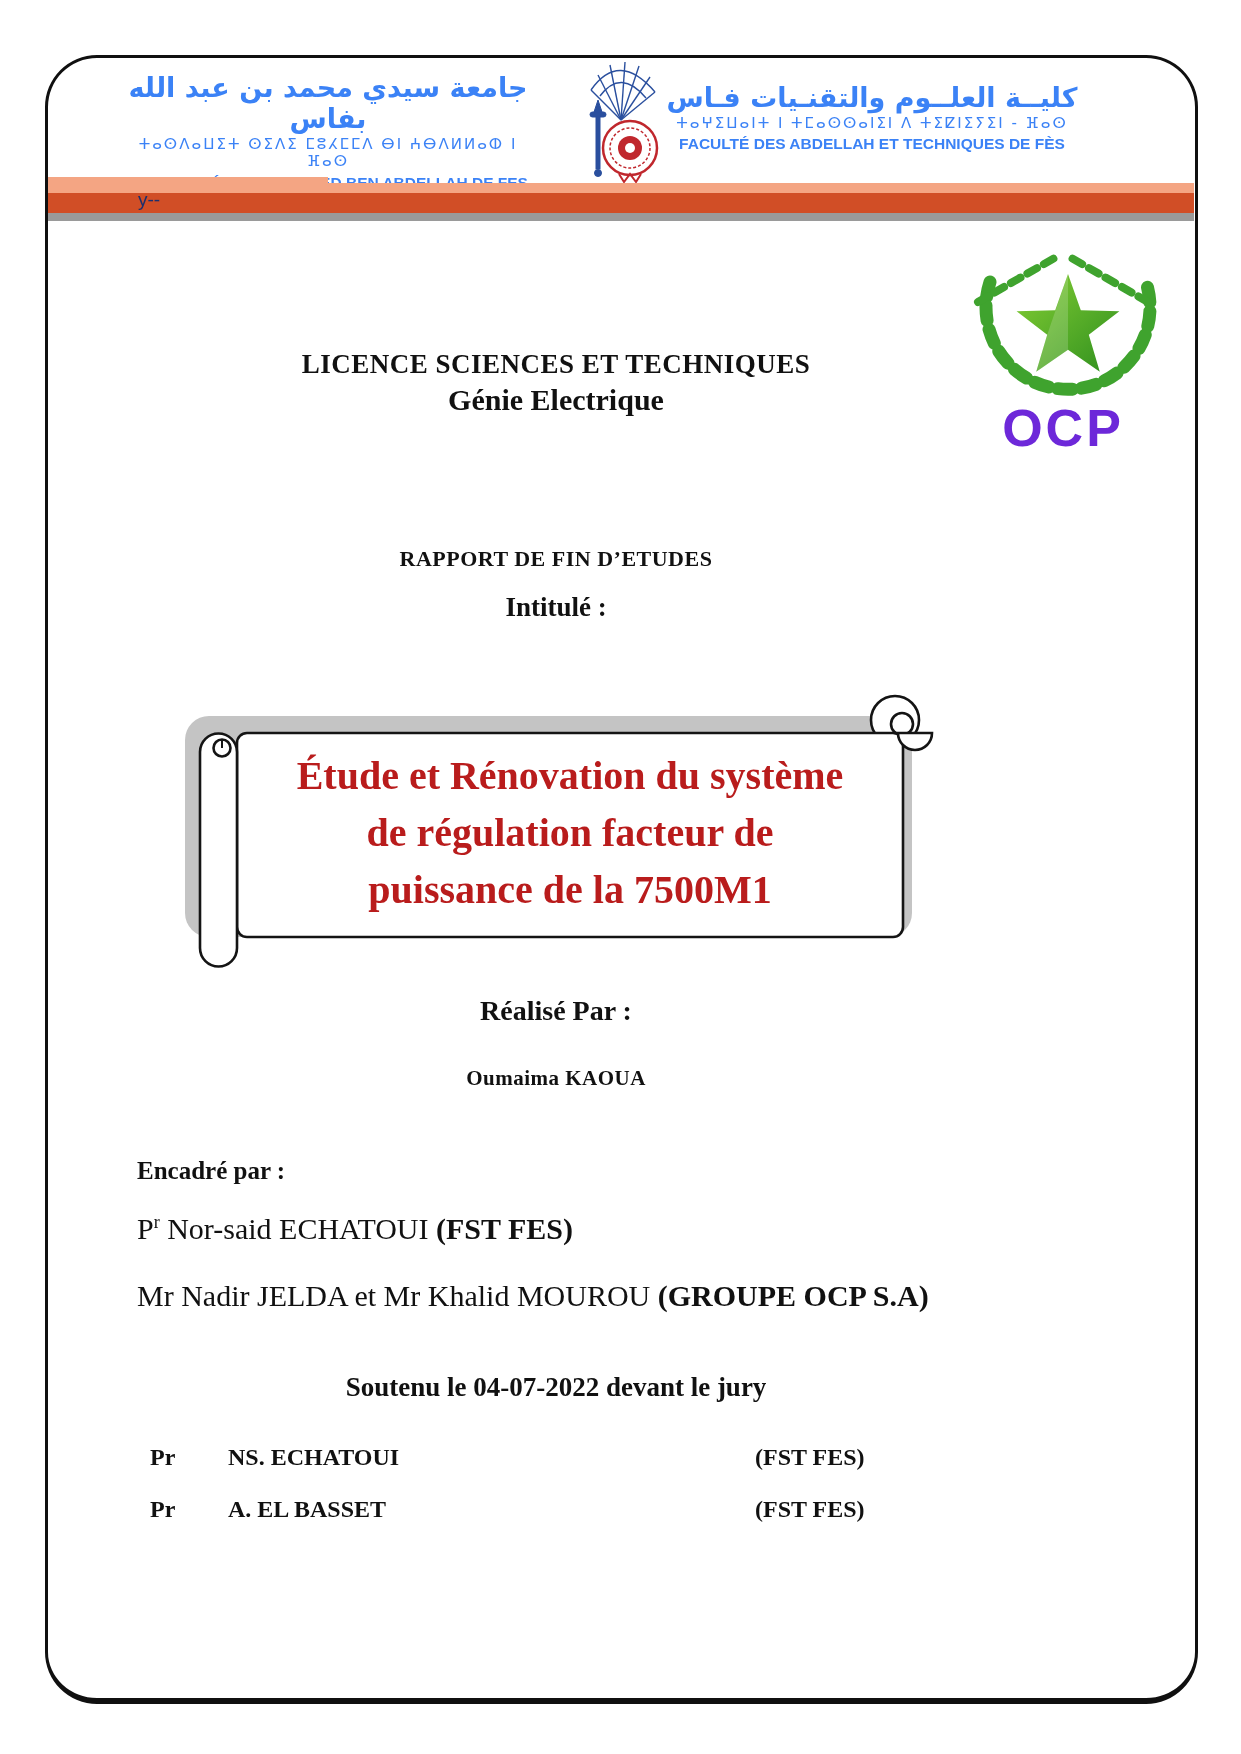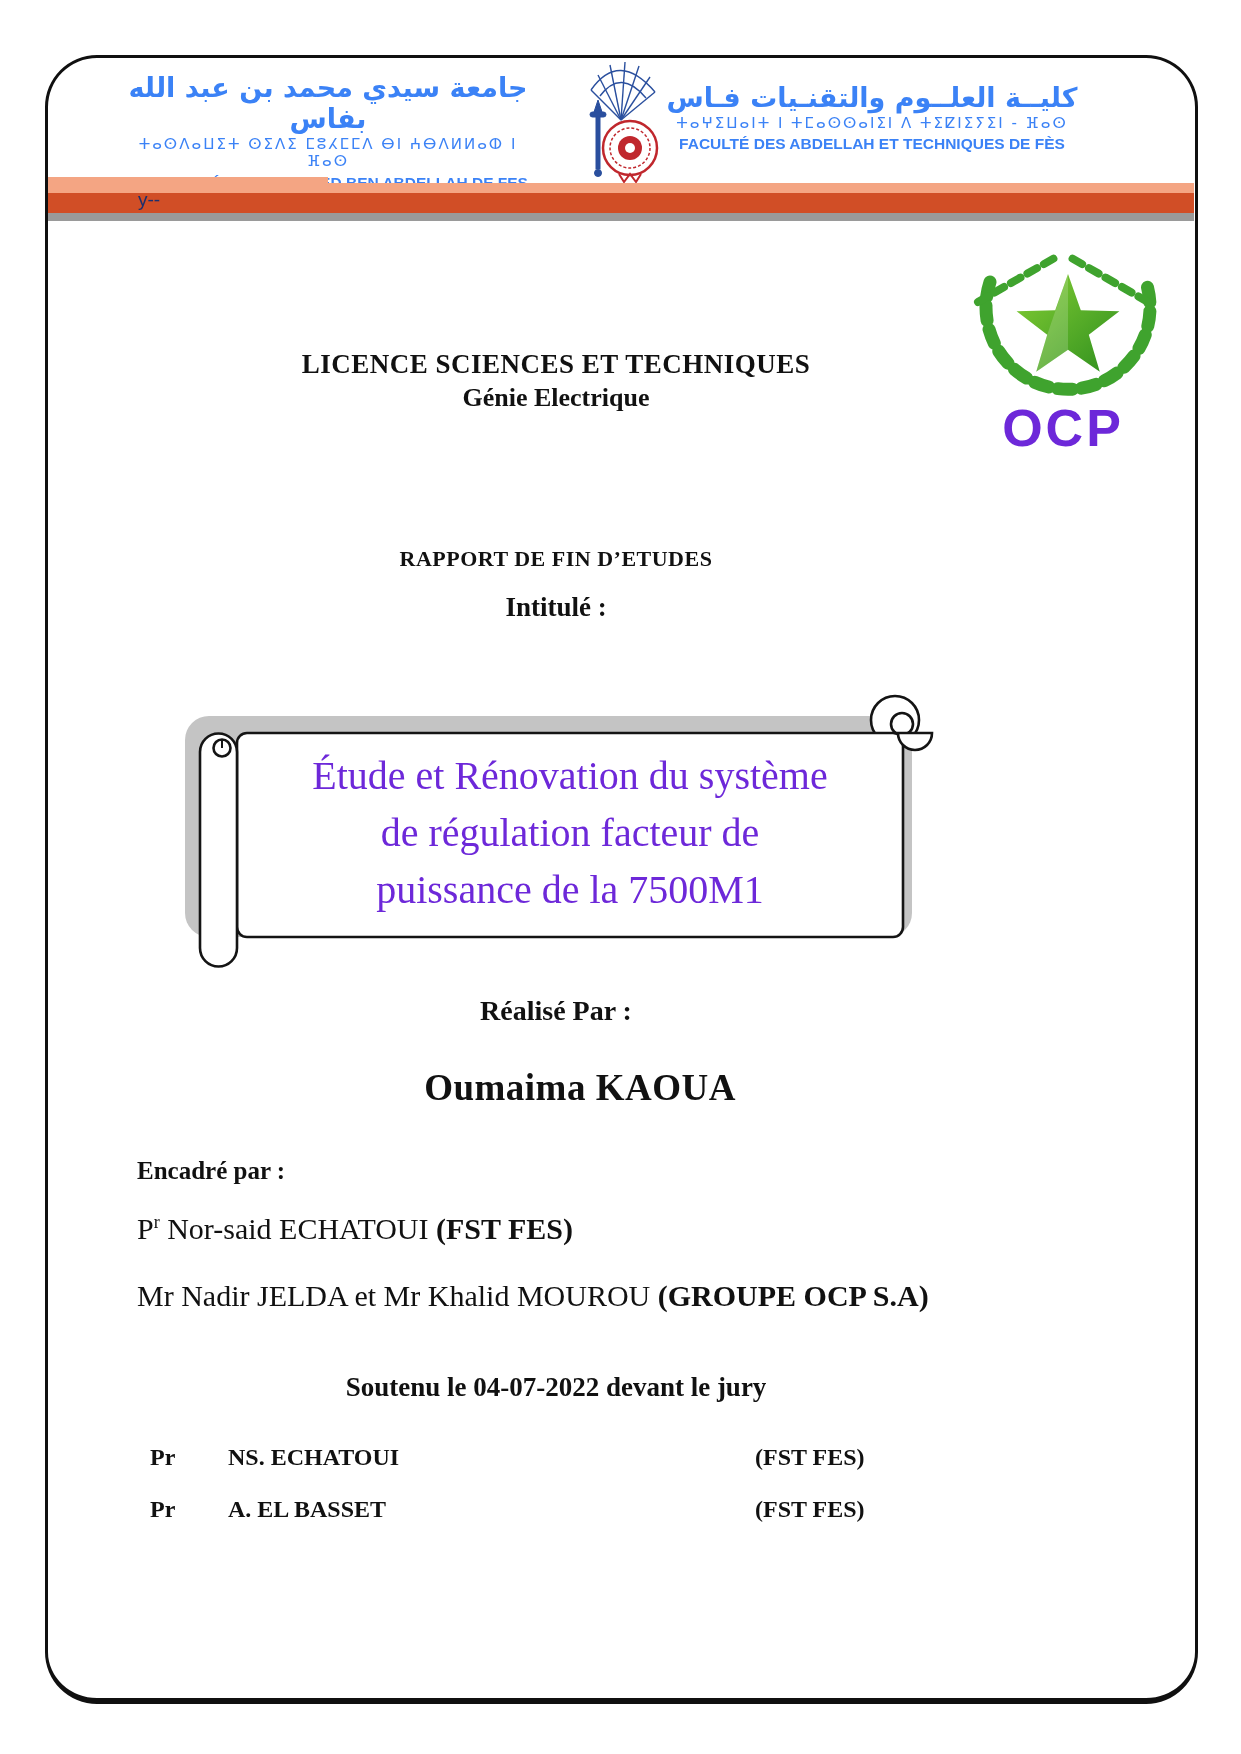--- a/index.html
+++ b/index.html
@@ -23,30 +23,30 @@
   .bar-salmon-step{position:absolute;left:48px;top:177px;width:280px;height:8px;background:#f4a583;}
   .bar-orange{top:193px;height:20px;background:#d14e26;}
   .bar-gray{top:213px;height:8px;background:#9a9a9a;}
   .ynote{position:absolute;left:138px;top:189px;font-family:"Liberation Sans",sans-serif;
          font-size:19px;color:#1c2f6e;}
 
   
   .cwrap{position:absolute;left:46px;width:1020px;text-align:center;}
   .b{font-weight:700;}
   .t-lic{top:349px;font-size:27px;font-weight:700;letter-spacing:.5px;}
-  .t-gen{top:383px;font-size:26px;font-weight:700;}
+  .t-gen{top:383px;font-size:30px;font-weight:700;}
   .t-rap{top:546px;font-size:22px;font-weight:700;letter-spacing:.5px;}
   .t-int{top:592px;font-size:27px;font-weight:700;}
   .t-real{top:995px;font-size:28px;font-weight:700;}
-  .t-auth{top:1066px;font-size:37px;font-weight:700;letter-spacing:.5px;margin-left:24px;}
+  .t-auth{top:1066px;font-size:21px;font-weight:700;letter-spacing:.5px;}
   .t-sout{top:1372px;font-size:27px;font-weight:700;}
 
   
   .scroll-title{position:absolute;left:237px;top:747px;width:666px;text-align:center;
-                font-size:40px;font-weight:400;line-height:57px;color:#6d28d9;}
+                font-size:40px;font-weight:700;line-height:57px;color:#b91c1c;}
 
   
   .lft{position:absolute;left:137px;font-size:30px;}
   .enc{top:1157px;font-size:25px;font-weight:700;}
   .sup1{top:1212px;}
   .sup2{top:1279px;}
   .lft sup{font-size:18px;}
 
   
   .jury-row{position:absolute;left:0;width:1142px;height:36px;font-size:24px;font-weight:700;}

